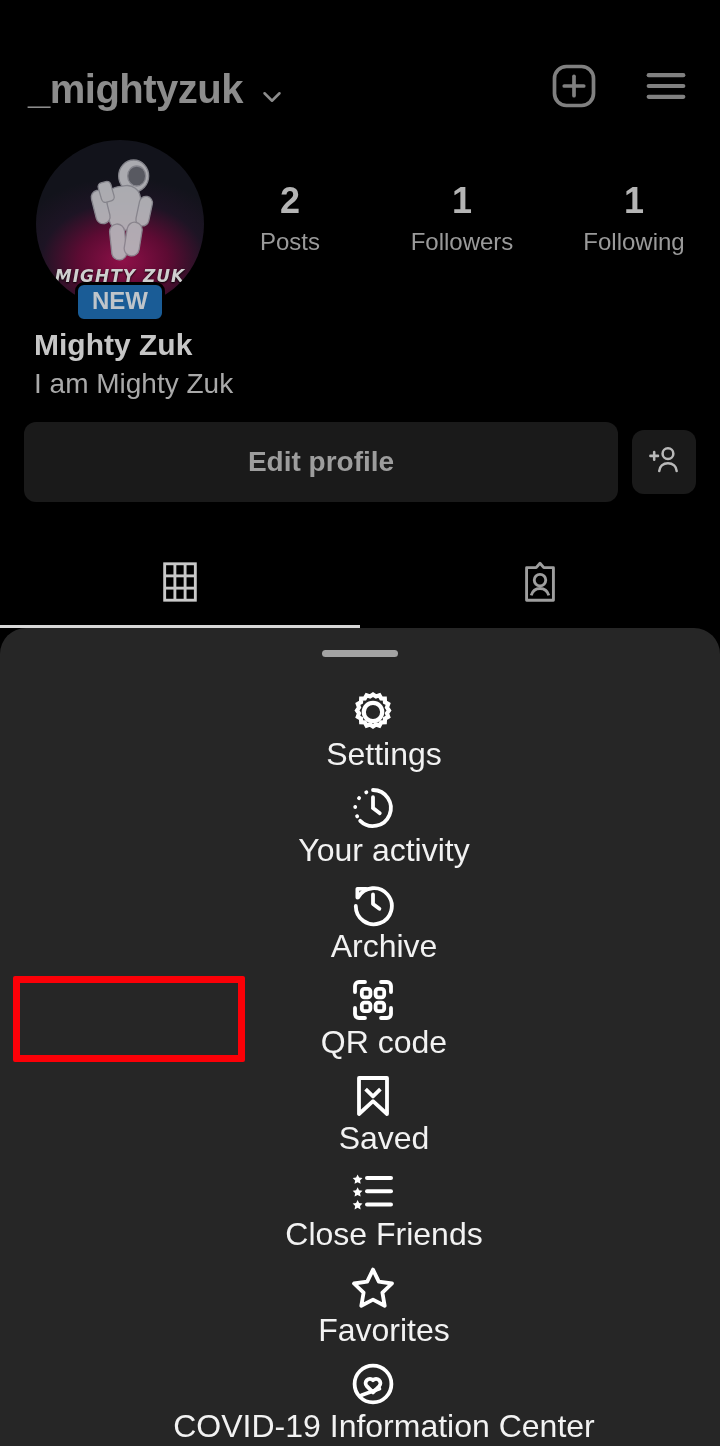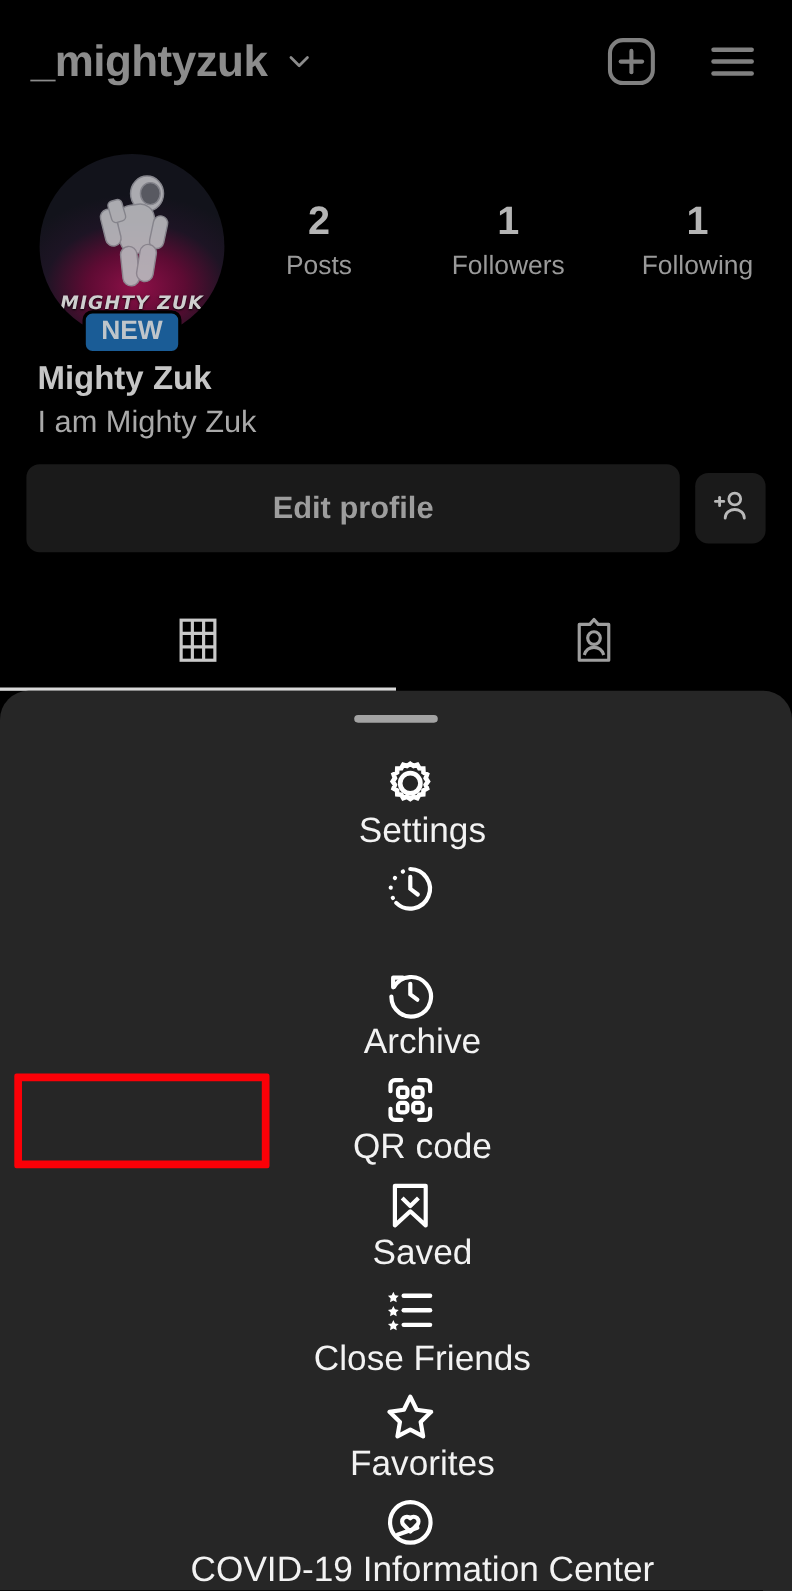--- a/index.html
+++ b/index.html
@@ -7,21 +7,21 @@
     width:720px; height:1446px;
     background:#000;
     font-family:"Liberation Sans", sans-serif;
     overflow:hidden;
   }
   #app { position:relative; width:720px; height:1446px; background:#000; }
 
   
   .header {
     position:absolute; top:0; left:0; width:720px; height:112px;
-    display:flex; align-items:center; padding:0 28px;
+    display:flex; align-items:flex-end; padding:0 28px;
   }
   .username {
     font-size:40px; font-weight:bold; color:#8c8c8c; letter-spacing:-0.5px;
   }
   .chev-wrap { margin-left:14px; display:flex; align-items:center; }
   .header-spacer { flex:1; }
   .hdr-icon { display:flex; align-items:center; justify-content:center; margin-left:40px; }
 
   
   .profile { position:absolute; top:140px; left:0; width:720px; }
@@ -235,20 +235,21 @@
     </div>
 
     <div class="menu-item">
       <span class="mi-icon">
         <svg width="48" height="48" viewBox="0 0 24 24" fill="none" stroke="#ffffff" stroke-width="1.9" stroke-linecap="round">
           <path d="M12 3a9 9 0 1 1-6.4 15.4"></path>
           <path d="M4.1 16.2a9 9 0 0 1-.9-2.2M3.1 11.5a9 9 0 0 1 .6-2.3M5 7.1a9 9 0 0 1 1.7-1.8M8.6 4.2a9 9 0 0 1 2.2-.9" stroke-dasharray="0.1 3.2"></path>
           <polyline points="12 6.6 12 12 15.4 14.6"></polyline>
         </svg>
       </span>
+      <span class="mi-label">Your activity</span>
     </div>
 
     <div class="menu-item">
       <span class="mi-icon">
         <svg width="48" height="48" viewBox="0 0 24 24" fill="none" stroke="#ffffff" stroke-width="1.9" stroke-linecap="round" stroke-linejoin="round">
           <path d="M4.6 8.6A9 9 0 1 1 3.4 13"></path>
           <polyline points="8.6 4.4 4.2 4.4 4.2 8.8"></polyline>
           <polyline points="12 7.2 12 12 15.2 14.4"></polyline>
         </svg>
       </span>

